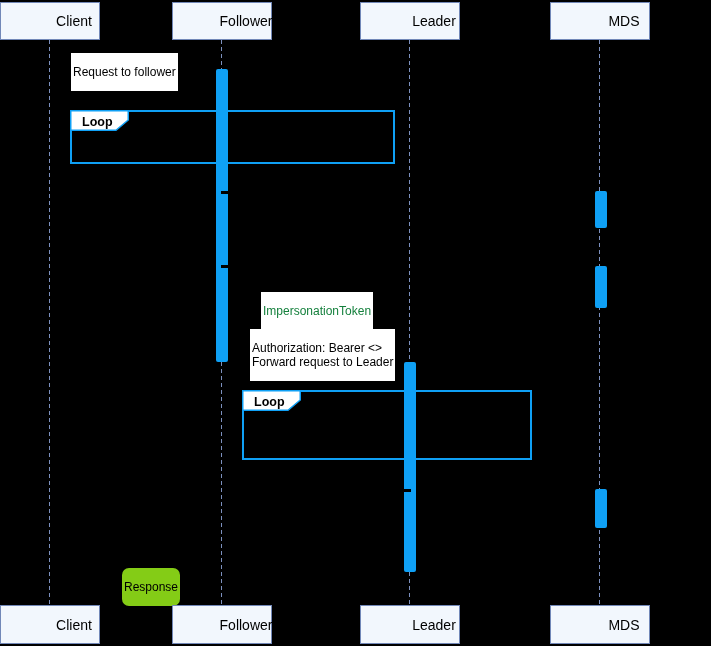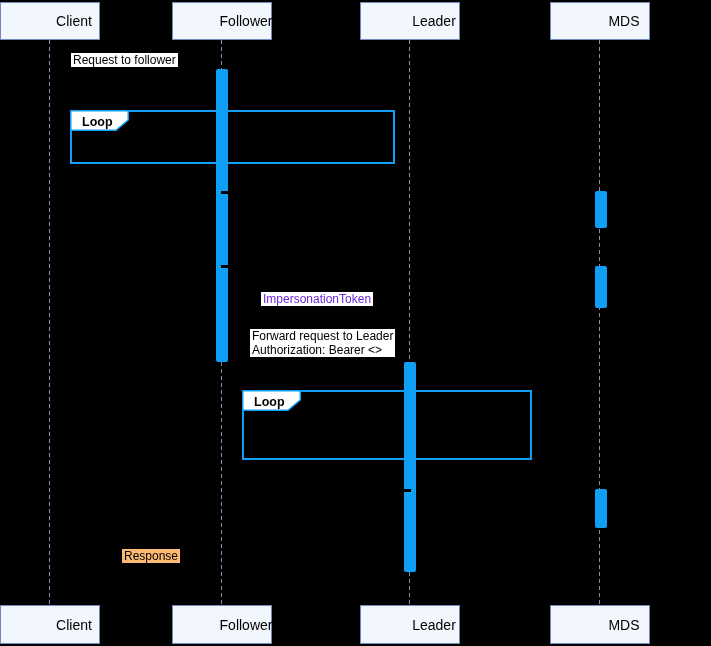--- a/index.html
+++ b/index.html
@@ -15,21 +15,21 @@
     padding-left:48px;
   }
   .lifeline { position:absolute; width:1px; z-index:1; }
   .activation { position:absolute; width:12px; border-radius:2px; z-index:2; }
   .tick { position:absolute; height:2.5px; background:#000; z-index:3; }
   .loop-frame { position:absolute; box-sizing:border-box; border:2px solid #0FA0F5; z-index:4; }
   .loop-label { position:absolute; z-index:5; width:59px; height:28px; }
   .loop-label svg { display:block; }
   .msg {
     position:absolute; background:#FFFFFF; color:#000;
-    font-size:12px; line-height:14px; padding:0 2px; white-space:nowrap; z-index:5;
+    font-size:12px; line-height:14px; padding:12px 2px; white-space:nowrap; z-index:5;
   }
 </style>
 </head>
 <body>
 
 <div class="stage" style="background: rgb(0, 0, 0);">
     <div class="lifeline" style="left: 49px; top: 40px; height: 565px; background: repeating-linear-gradient(rgb(124, 144, 190) 0px, rgb(124, 144, 190) 4px, transparent 4px, transparent 7px);"></div>
     <div class="lifeline" style="left: 221px; top: 40px; height: 565px; background: repeating-linear-gradient(rgb(124, 144, 190) 0px, rgb(124, 144, 190) 4px, transparent 4px, transparent 7px);"></div>
     <div class="lifeline" style="left: 409px; top: 40px; height: 565px; background: repeating-linear-gradient(rgb(124, 144, 190) 0px, rgb(124, 144, 190) 4px, transparent 4px, transparent 7px);"></div>
     <div class="lifeline" style="left: 599px; top: 40px; height: 565px; background: repeating-linear-gradient(rgb(124, 144, 190) 0px, rgb(124, 144, 190) 4px, transparent 4px, transparent 7px);"></div>
@@ -51,28 +51,28 @@
     <div class="loop-frame" style="left: 242px; top: 390px; width: 290px; height: 70px; border-color: rgb(15, 160, 245);"></div>
     <div class="loop-label" style="left: 242px; top: 390px;">
       <svg width="59" height="21">
         <path d="M0.75,0.75 L58.25,0.75 L58.25,10 L46,20.25 L0.75,20.25 Z" fill="#FFFFFF" stroke="#0FA0F5" stroke-width="1.5"></path>
         <text x="12" y="15.5" font-size="12.5" font-weight="bold" fill="#000000">Loop</text>
       </svg>
     </div>
     <div class="msg" style="left: 71px; top: 53px; background: rgb(255, 255, 255); color: rgb(0, 0, 0);">
       <div>Request to follower</div>
     </div>
-    <div class="msg" style="left: 261px; top: 292px; background: rgb(255, 255, 255); color: #6d28d9;">
+    <div class="msg" style="left: 261px; top: 292px; background: rgb(255, 255, 255); color: #15803d;">
       <div>ImpersonationToken</div>
     </div>
     <div class="msg" style="left: 250px; top: 329px; background: rgb(255, 255, 255); color: rgb(0, 0, 0);">
+      <div>Authorization: Bearer &lt;&gt;</div>
       <div>Forward request to Leader</div>
-      <div>Authorization: Bearer &lt;&gt;</div>
     </div>
-    <div class="msg" style="left: 122px; top: 549px; background: #fdba74; color: rgb(0, 0, 0);">
+    <div class="msg" style="left: 122px; top: 568px; background: #84cc16; color: rgb(0, 0, 0); border-radius: 7px;">
       <div>Response</div>
     </div>
     <div class="actor-box" style="left: 0px; top: 2px; width: 100px; height: 38px; background: rgb(242, 247, 253); border-color: rgb(114, 136, 184);">Client</div>
     <div class="actor-box" style="left: 0px; top: 605px; width: 100px; height: 39px; background: rgb(242, 247, 253); border-color: rgb(114, 136, 184);">Client</div>
     <div class="actor-box" style="left: 172px; top: 2px; width: 100px; height: 38px; background: rgb(242, 247, 253); border-color: rgb(114, 136, 184);">Follower</div>
     <div class="actor-box" style="left: 172px; top: 605px; width: 100px; height: 39px; background: rgb(242, 247, 253); border-color: rgb(114, 136, 184);">Follower</div>
     <div class="actor-box" style="left: 360px; top: 2px; width: 100px; height: 38px; background: rgb(242, 247, 253); border-color: rgb(114, 136, 184);">Leader</div>
     <div class="actor-box" style="left: 360px; top: 605px; width: 100px; height: 39px; background: rgb(242, 247, 253); border-color: rgb(114, 136, 184);">Leader</div>
     <div class="actor-box" style="left: 550px; top: 2px; width: 100px; height: 38px; background: rgb(242, 247, 253); border-color: rgb(114, 136, 184);">MDS</div>
     <div class="actor-box" style="left: 550px; top: 605px; width: 100px; height: 39px; background: rgb(242, 247, 253); border-color: rgb(114, 136, 184);">MDS</div>

